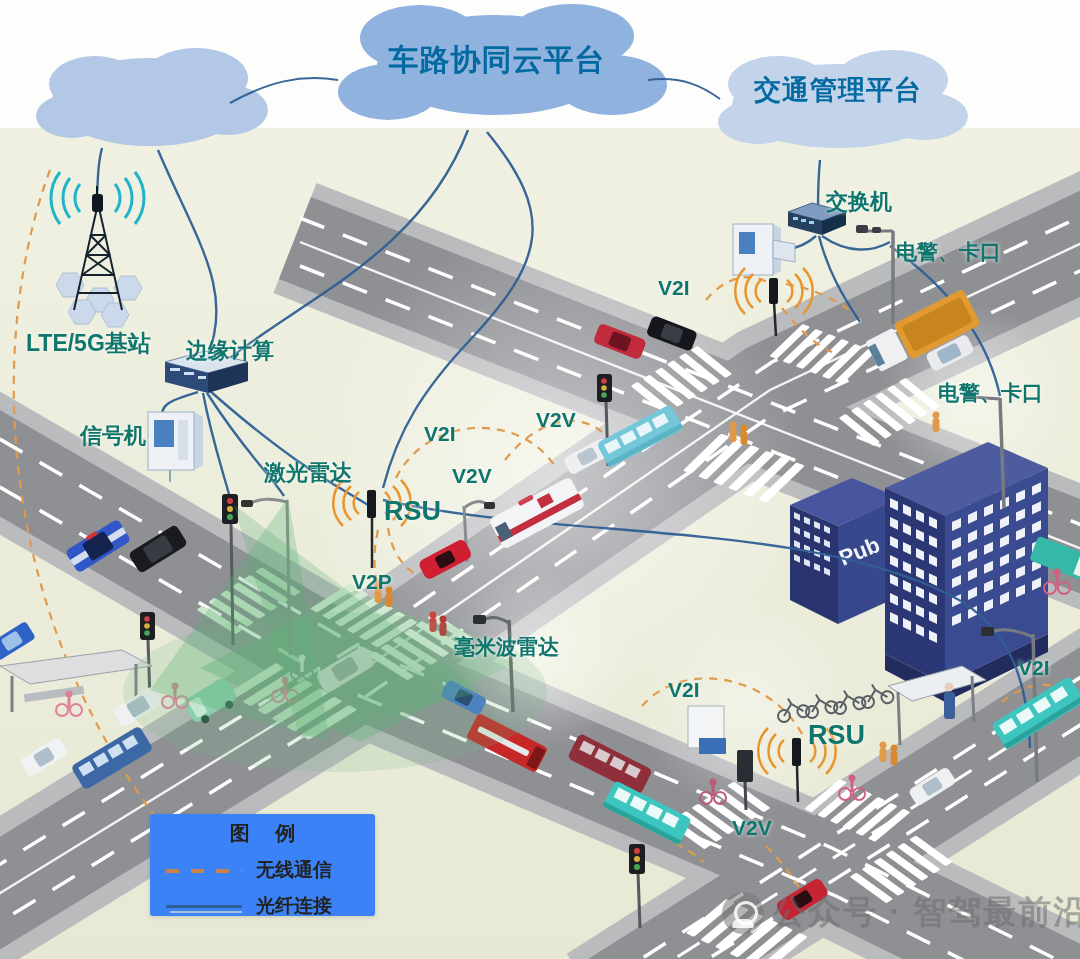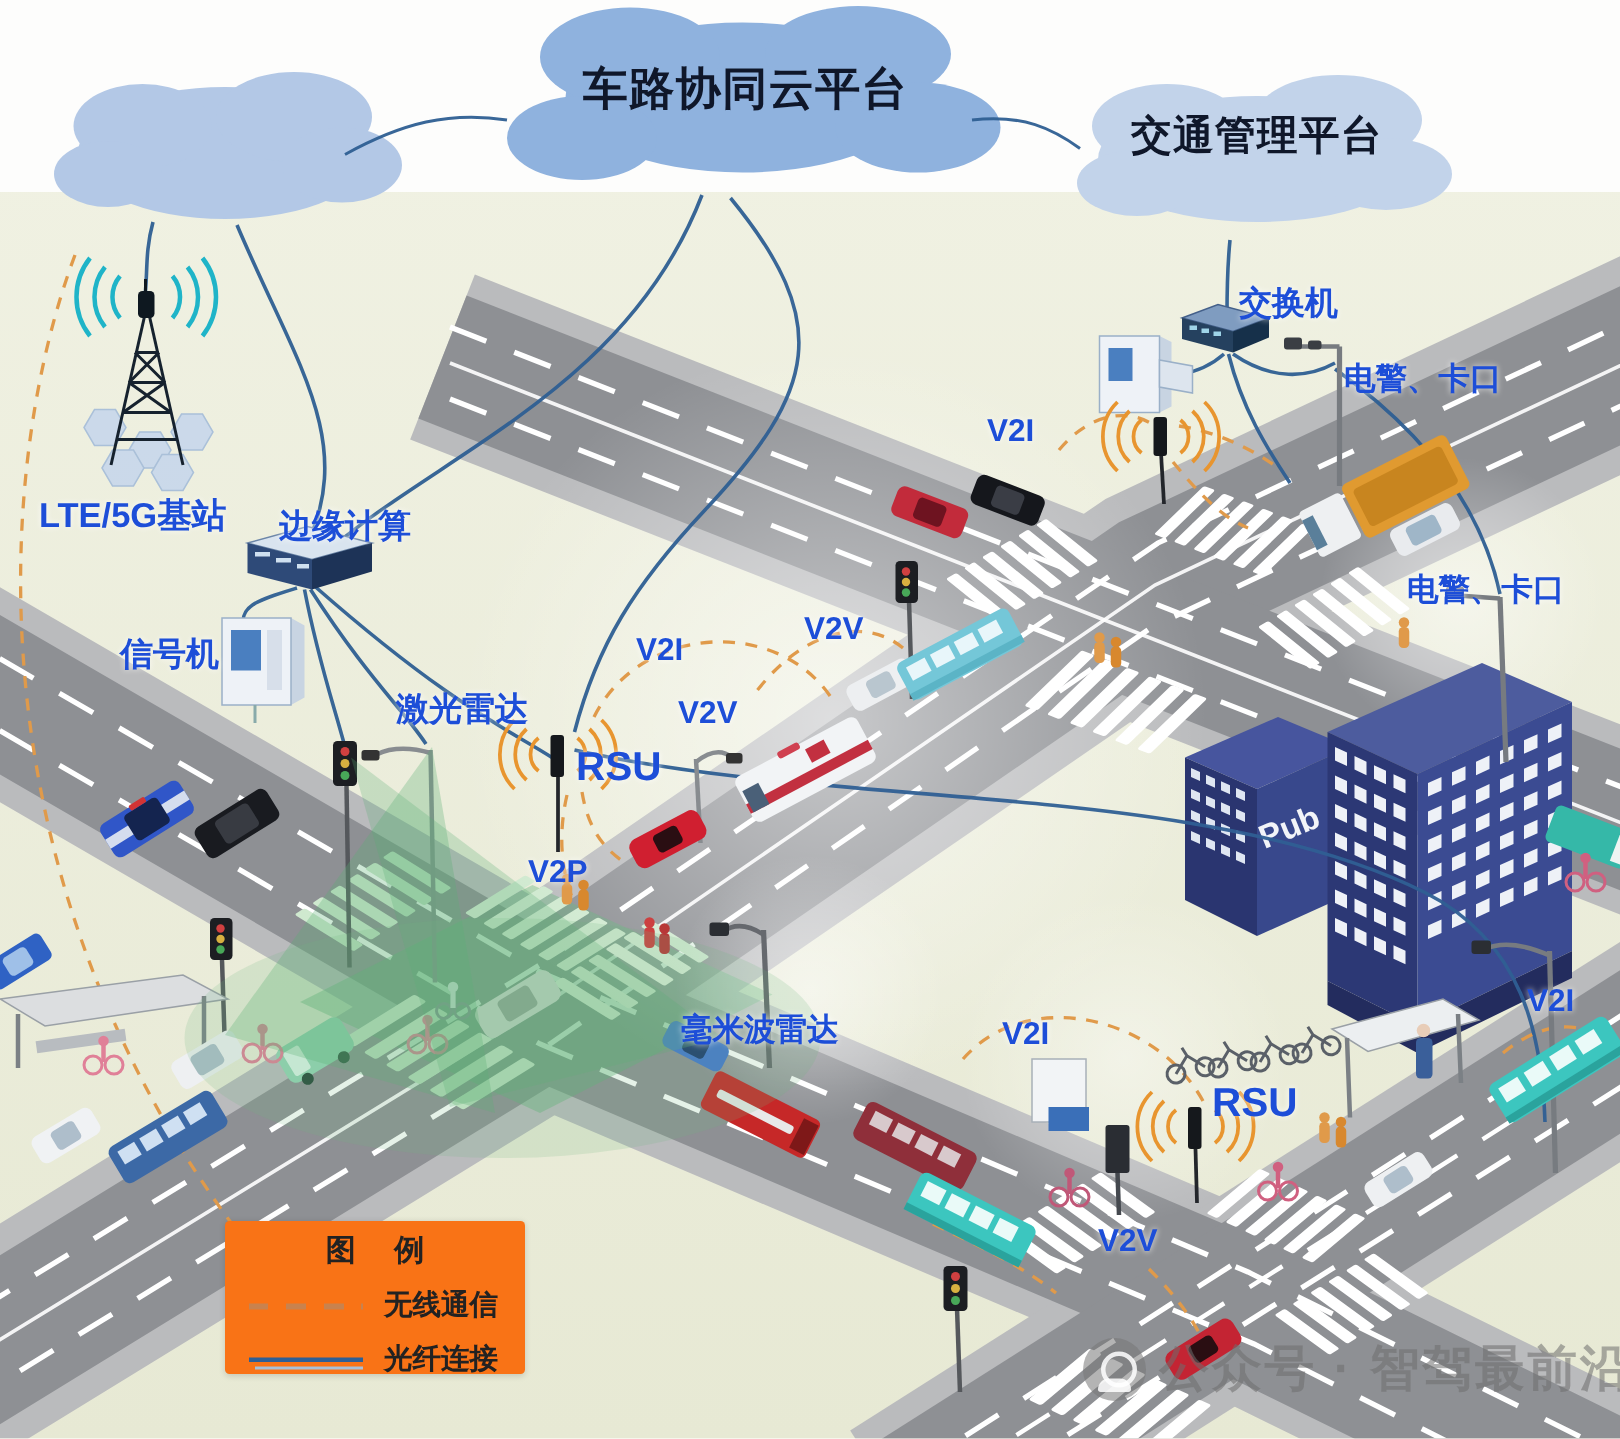--- a/index.html
+++ b/index.html
@@ -1,24 +1,24 @@
 <!DOCTYPE html>
 <html><head>
 <meta charset="utf-8">
 <style>
   html,body{margin:0;padding:0;background:#fff;}
   .stage{position:relative;width:1080px;height:959px;overflow:hidden;
          font-family:"Liberation Sans",sans-serif;background:#edeeda;}
   .scene{position:absolute;left:0;top:0;z-index:1;}
-  .lbl{position:absolute;z-index:5;font-size:21px;font-weight:600;color:#1d4ed8;
+  .lbl{position:absolute;z-index:5;font-size:21px;font-weight:600;color:#0f766e;
        white-space:nowrap;text-shadow:0 0 4px rgba(255,255,255,.8);}
   .cloud-lbl{position:absolute;z-index:5;transform:translate(-50%,-50%);
-       font-weight:800;color:#0f172a;white-space:nowrap;letter-spacing:1px;}
-  .legend{position:absolute;left:150px;top:814px;width:200px;height:102px;z-index:6;
-       background:#f97316;border-radius:3px;box-shadow:0 1px 4px rgba(0,0,0,.15);
+       font-weight:800;color:#0369a1;white-space:nowrap;letter-spacing:1px;}
+  .legend{position:absolute;left:150px;top:814px;width:225px;height:102px;z-index:6;
+       background:#3b82f6;border-radius:3px;box-shadow:0 1px 4px rgba(0,0,0,.15);
        padding:6px 0 0 0;box-sizing:border-box;}
   .legend-title{text-align:center;font-size:20px;font-weight:700;color:#222;
        letter-spacing:10px;padding-left:10px;}
   .legend-row{display:flex;align-items:center;margin:10px 0 0 16px;}
   .sw{width:76px;height:6px;margin-right:14px;position:relative;}
   .sw-wireless{background:repeating-linear-gradient(90deg,#c8824e 0 13px,transparent 13px 25px);
        height:4px;margin-top:2px;}
   .sw-fiber{border-top:3px solid #2d5f96;height:0;}
   .sw-fiber::after{content:"";position:absolute;left:4px;top:3px;width:72px;height:0;
        border-top:2px solid #a8c0d8;}
@@ -692,21 +692,21 @@
 <div class="cloud-lbl" style="left:838px;top:90px;font-size:27px;">交通管理平台</div>
 
 <div class="lbl" style="left:26px;top:328px;font-size:23px;">LTE/5G基站</div>
 <div class="lbl" style="left:186px;top:336px;font-size:22px;">边缘计算</div>
 <div class="lbl" style="left:80px;top:421px;font-size:22px;">信号机</div>
 <div class="lbl" style="left:264px;top:458px;font-size:22px;">激光雷达</div>
 <div class="lbl" style="left:384px;top:496px;font-size:27px;">RSU</div>
 <div class="lbl" style="left:826px;top:187px;font-size:22px;">交换机</div>
 <div class="lbl" style="left:896px;top:238px;">电警、卡口</div>
 <div class="lbl" style="left:938px;top:379px;">电警、卡口</div>
-<div class="lbl" style="left:454px;top:672px;text-align:right;">毫米波雷达</div>
+<div class="lbl" style="left:454px;top:633px;text-align:right;">毫米波雷达</div>
 <div class="lbl" style="left:808px;top:720px;font-size:27px;">RSU</div>
 
 <div class="lbl" style="left:424px;top:422px;">V2I</div>
 <div class="lbl" style="left:536px;top:408px;">V2V</div>
 <div class="lbl" style="left:452px;top:464px;">V2V</div>
 <div class="lbl" style="left:352px;top:542px;margin-top:28px;">V2P</div>
 <div class="lbl" style="left:658px;top:276px;">V2I</div>
 <div class="lbl" style="left:668px;top:678px;">V2I</div>
 <div class="lbl" style="left:1018px;top:656px;">V2I</div>
 <div class="lbl" style="left:732px;top:816px;">V2V</div>

